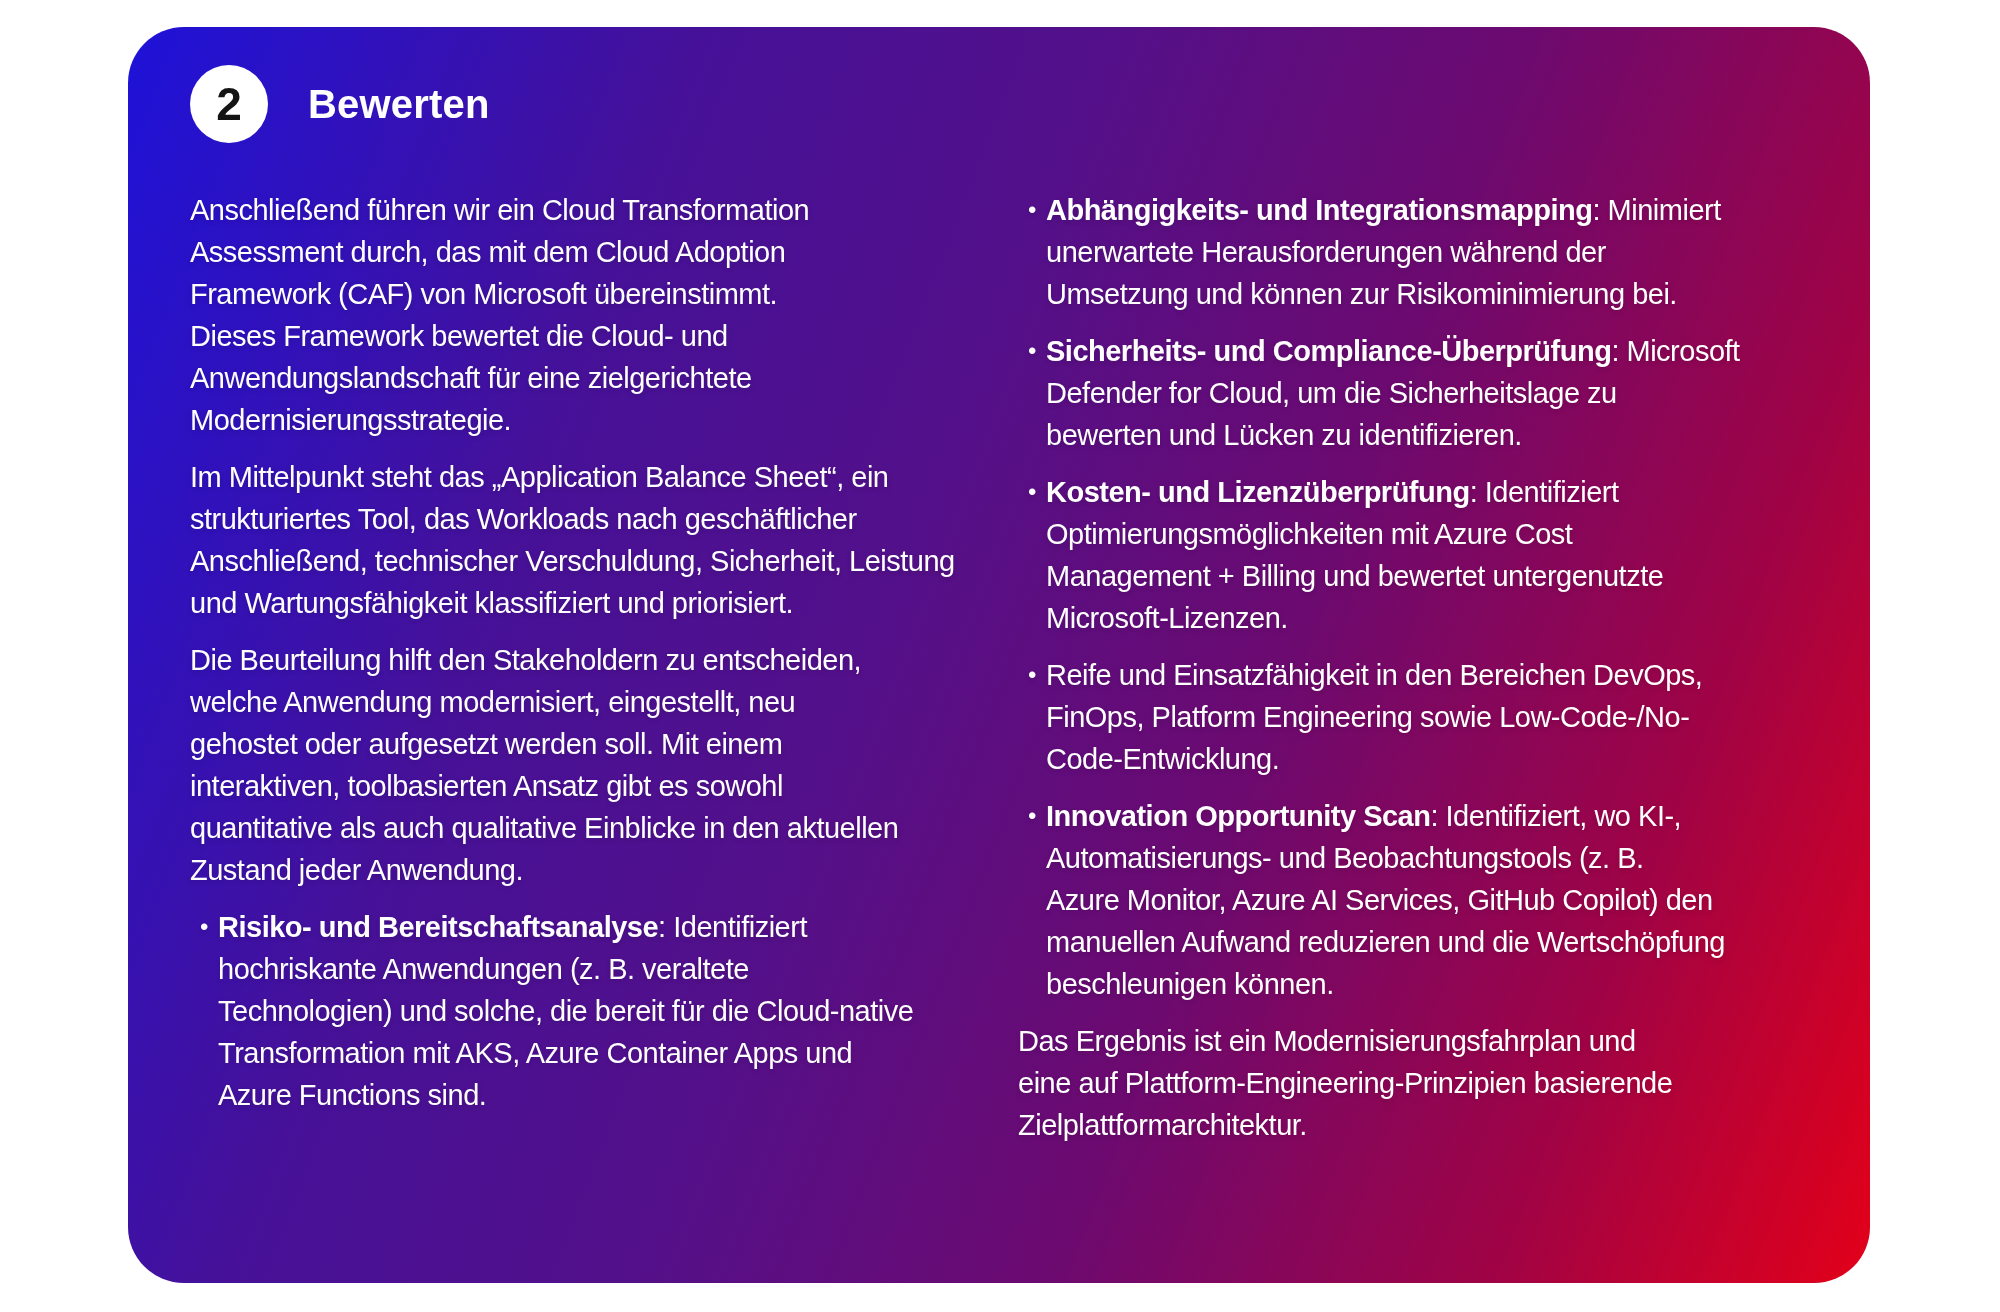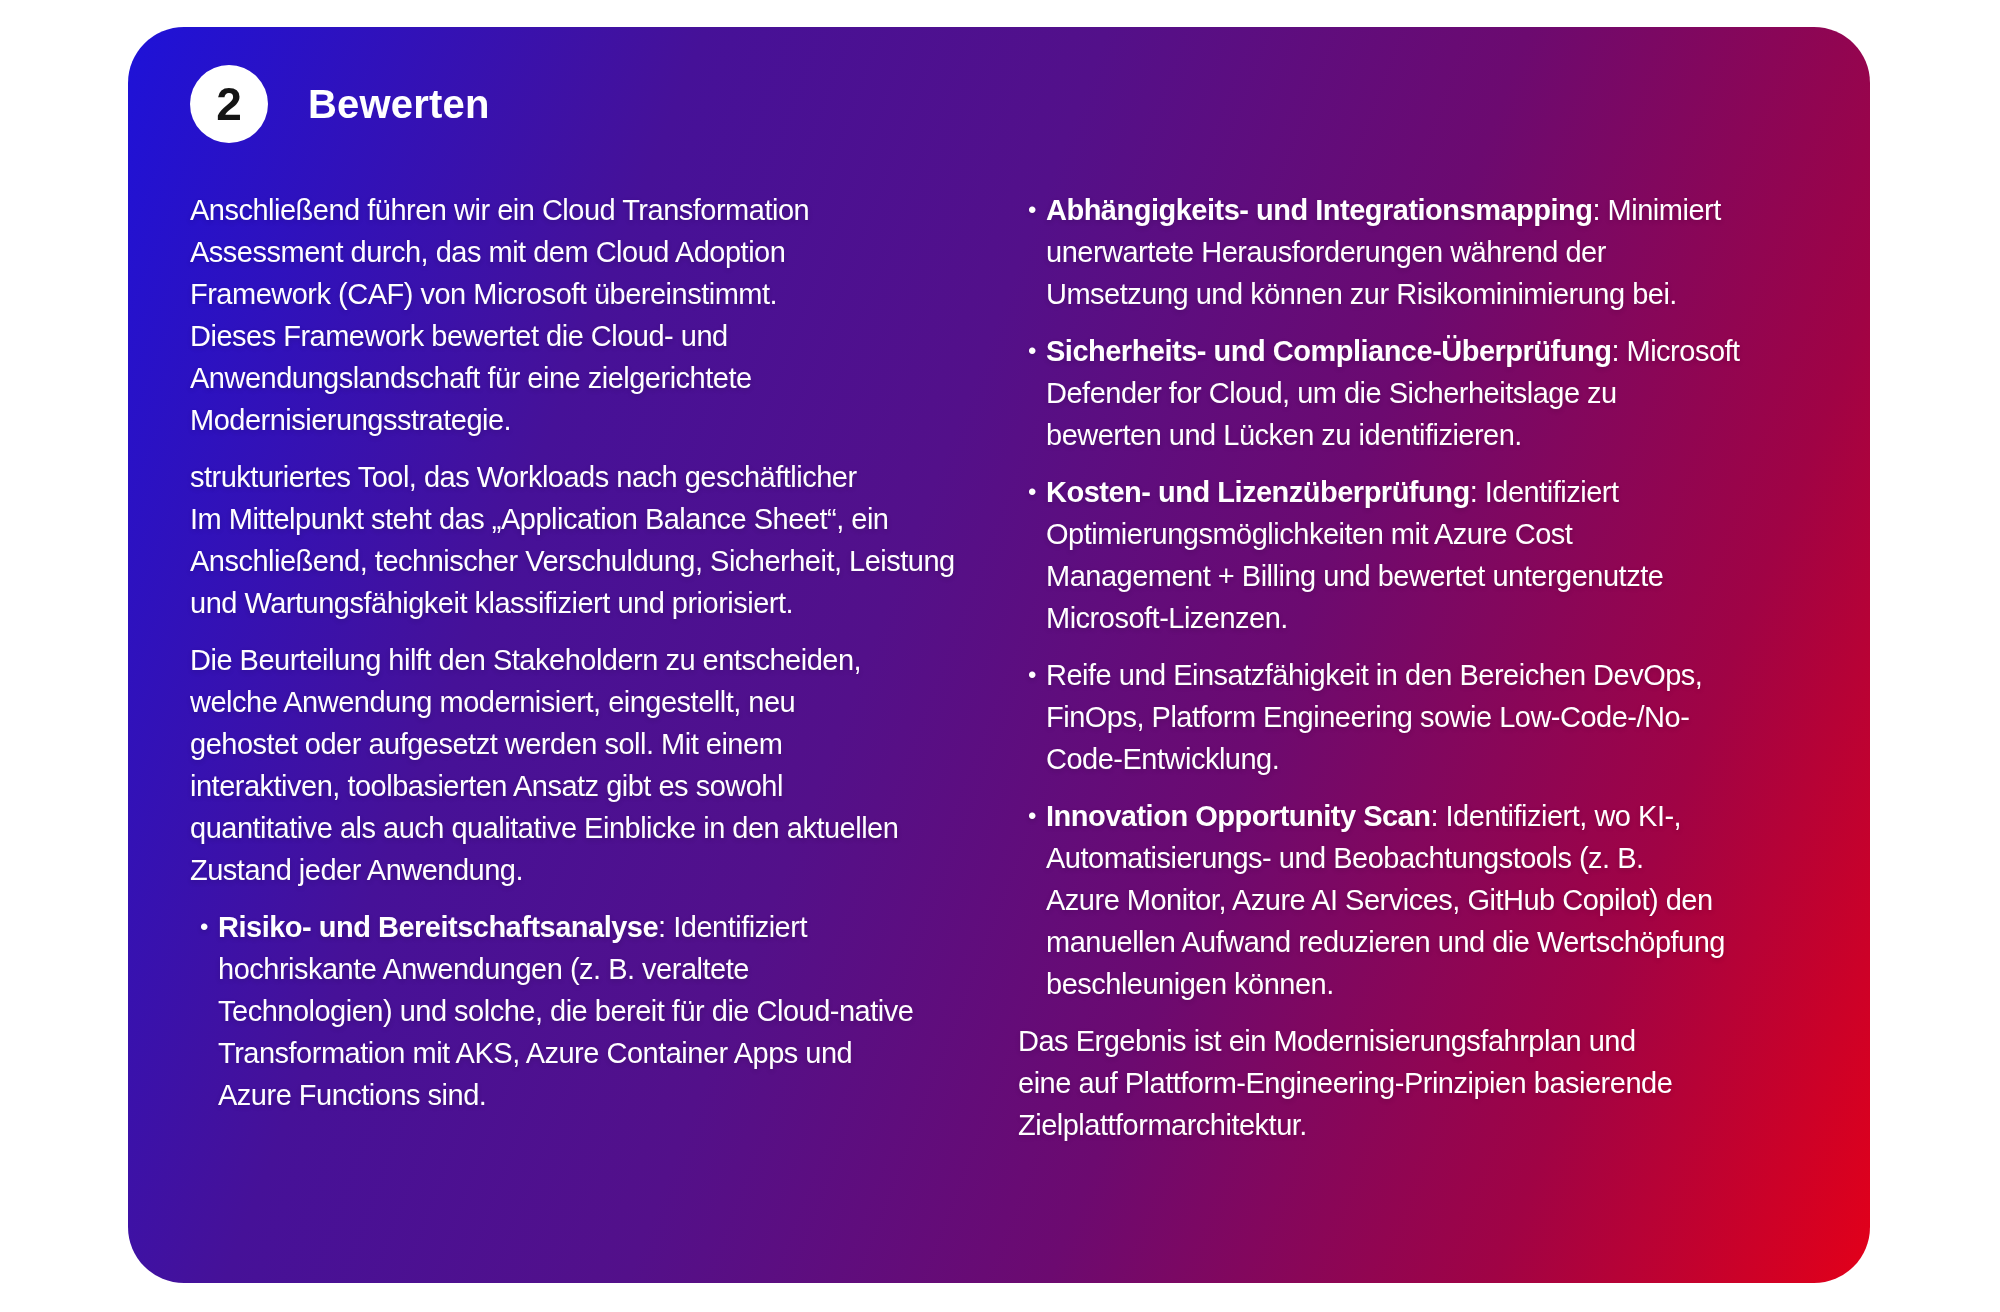--- a/index.html
+++ b/index.html
@@ -102,22 +102,22 @@
     <div class="col-left">
       <div class="para">
           <div class="line">Anschließend führen wir ein Cloud Transformation</div>
           <div class="line">Assessment durch, das mit dem Cloud Adoption</div>
           <div class="line">Framework (CAF) von Microsoft übereinstimmt.</div>
           <div class="line">Dieses Framework bewertet die Cloud- und</div>
           <div class="line">Anwendungslandschaft für eine zielgerichtete</div>
           <div class="line">Modernisierungsstrategie.</div>
         </div>
       <div class="para">
+          <div class="line">Im Mittelpunkt steht das „Application Balance Sheet“, ein</div>
           <div class="line">strukturiertes Tool, das Workloads nach geschäftlicher</div>
-          <div class="line">Im Mittelpunkt steht das „Application Balance Sheet“, ein</div>
           <div class="line">Anschließend, technischer Verschuldung, Sicherheit, Leistung</div>
           <div class="line">und Wartungsfähigkeit klassifiziert und priorisiert.</div>
         </div>
       <div class="para">
           <div class="line">Die Beurteilung hilft den Stakeholdern zu entscheiden,</div>
           <div class="line">welche Anwendung modernisiert, eingestellt, neu</div>
           <div class="line">gehostet oder aufgesetzt werden soll. Mit einem</div>
           <div class="line">interaktiven, toolbasierten Ansatz gibt es sowohl</div>
           <div class="line">quantitative als auch qualitative Einblicke in den aktuellen</div>
           <div class="line">Zustand jeder Anwendung.</div>

